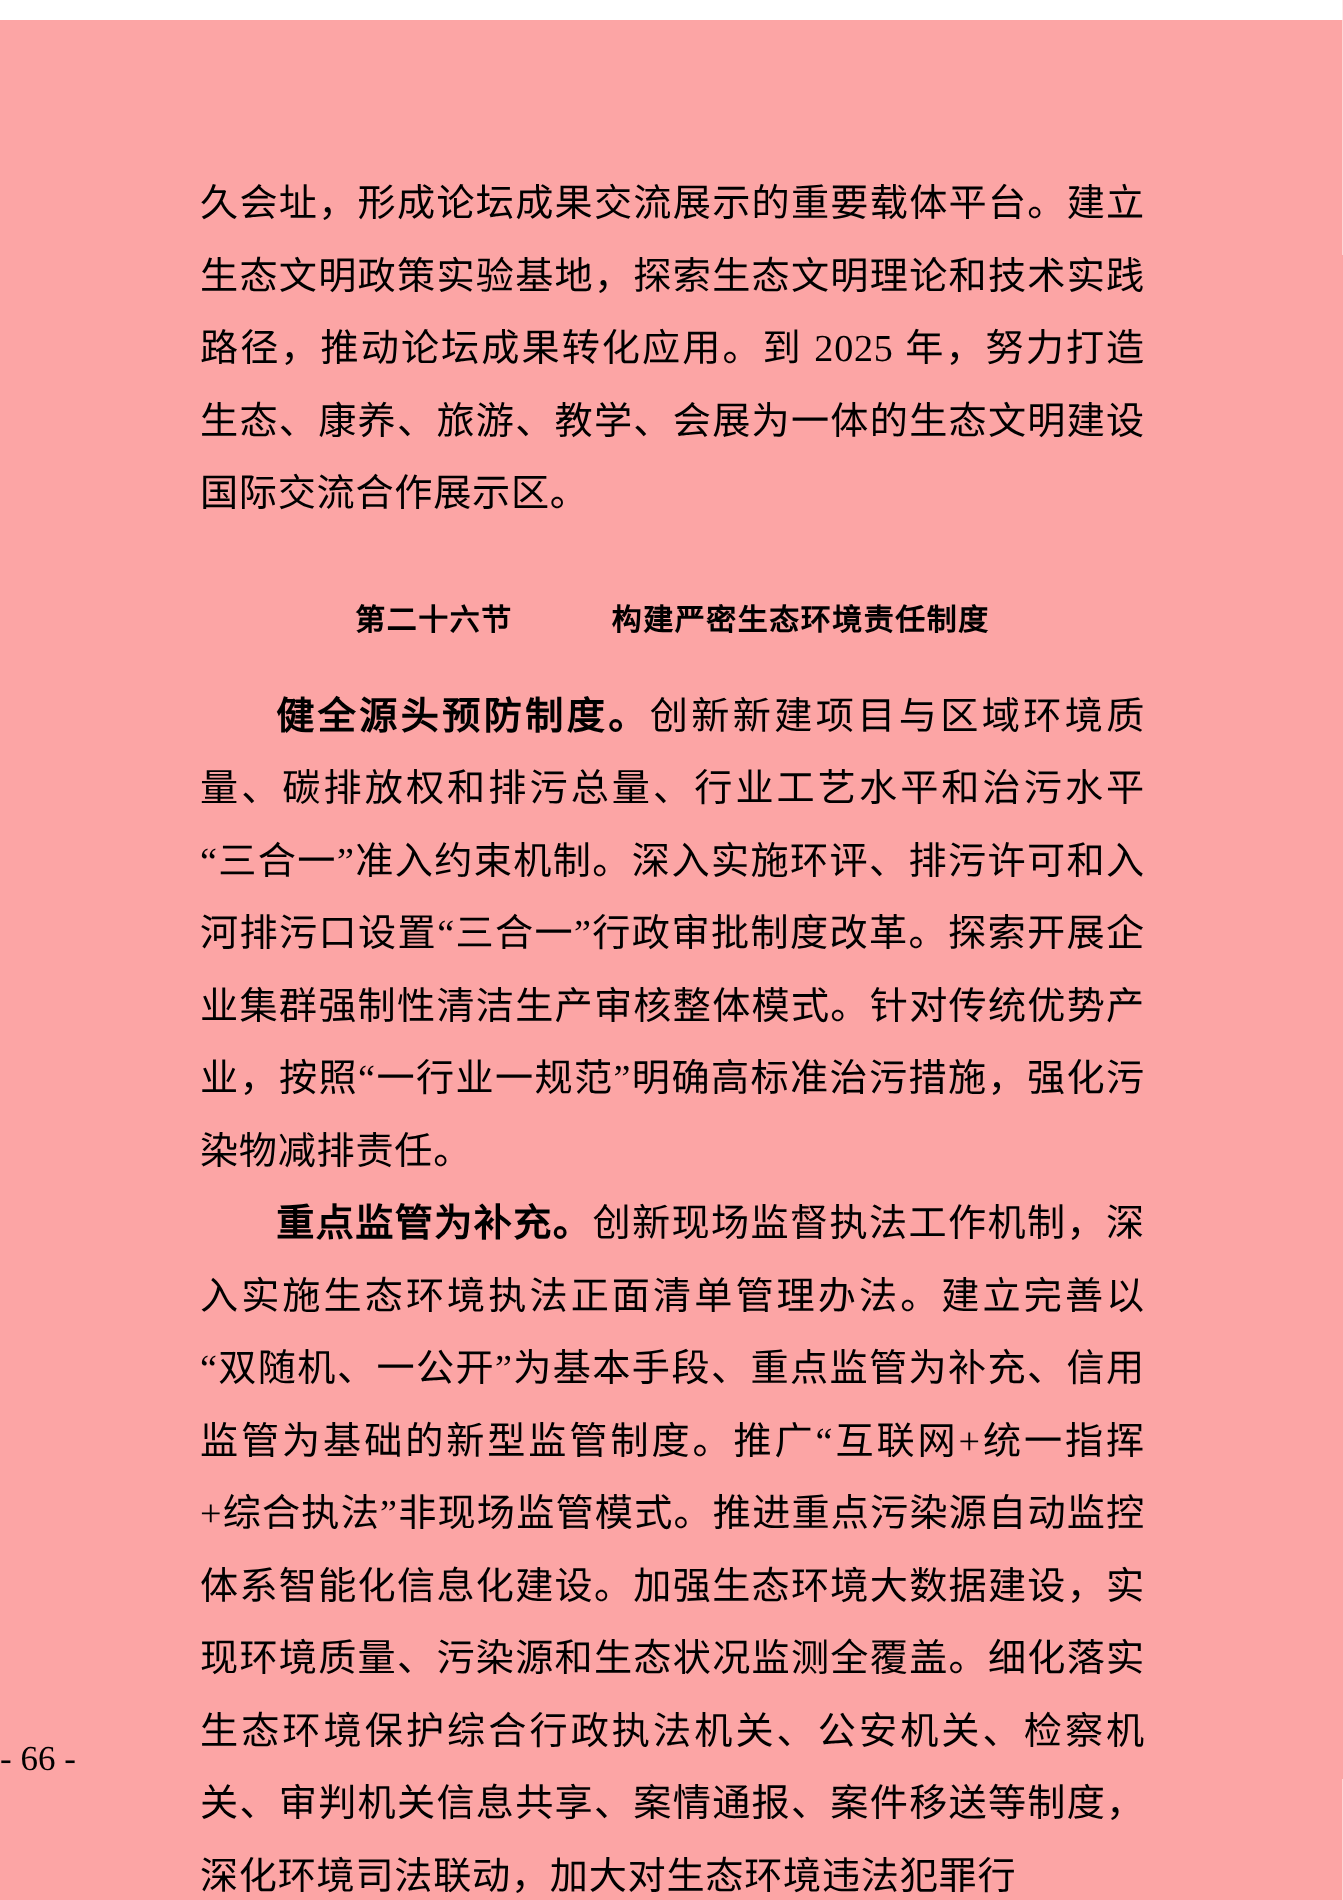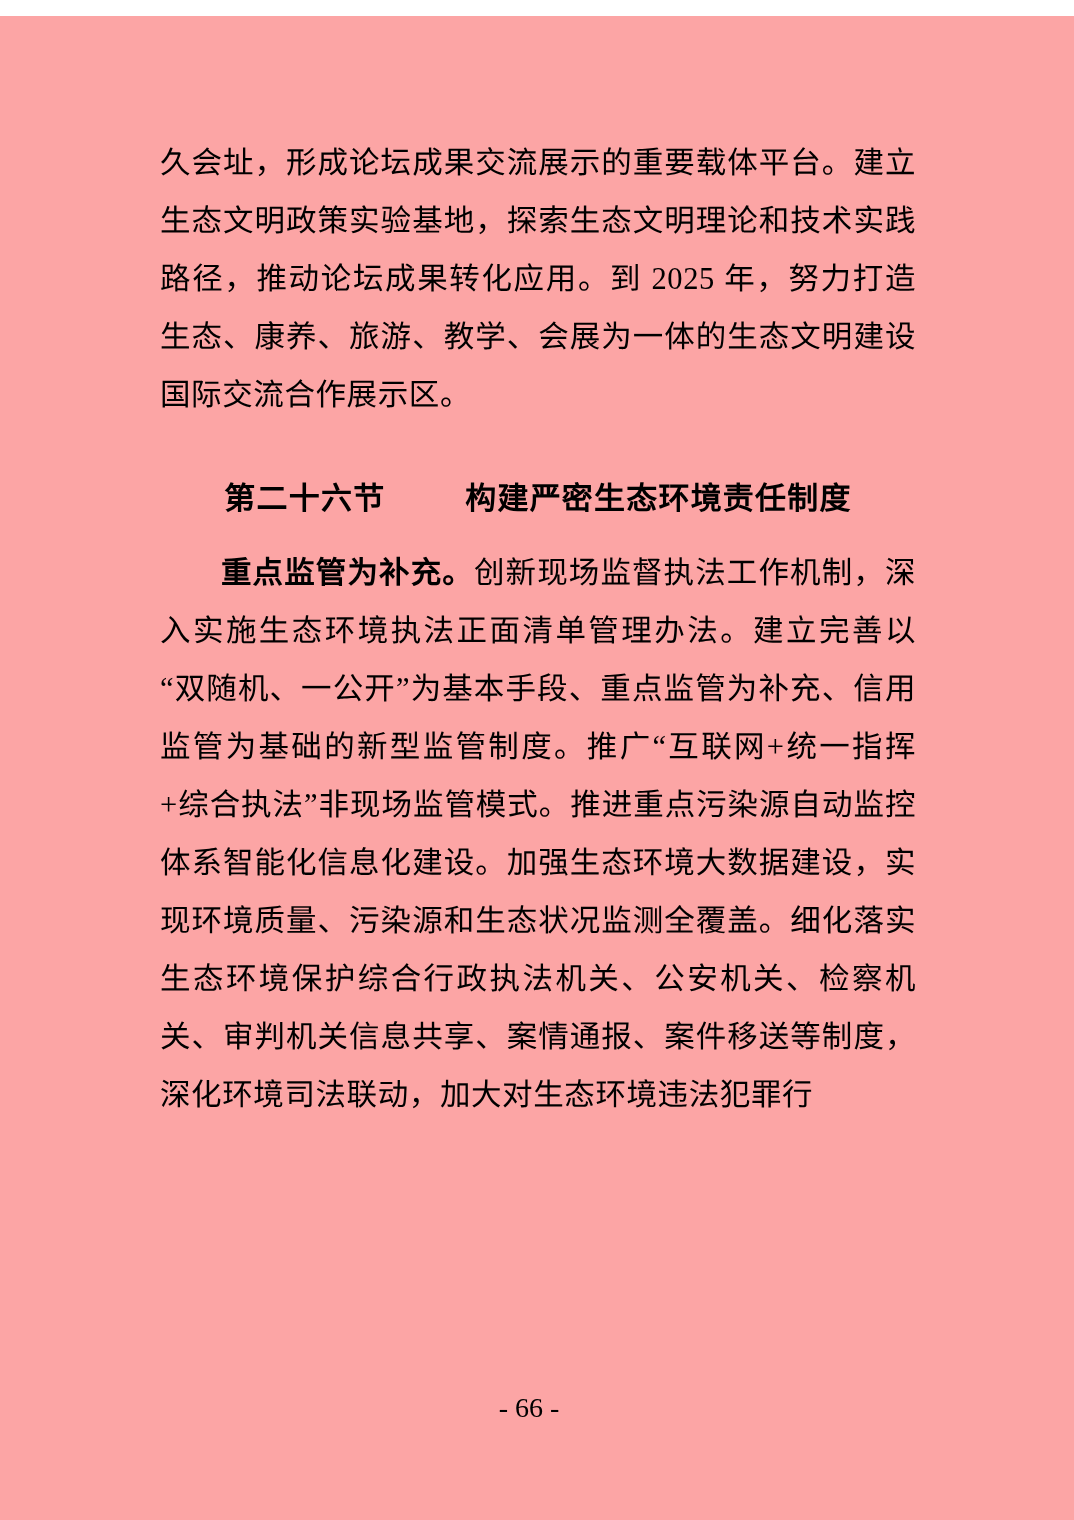--- a/index.html
+++ b/index.html
@@ -42,43 +42,42 @@
   }
   .para.no-indent {
     text-indent: 0;
   }
   .lead {
     font-weight: bold;
     letter-spacing: 0.6px;
   }
   
   .section-heading {
-    font-size: 31px;
+    font-size: 24px;
     line-height: 58px;
     font-weight: bold;
     text-align: center;
     margin: 0;
     letter-spacing: 1.2px;
-    font-family: Liberation Serif, serif;
+    font-family: Liberation Mono, monospace;
   }
   .heading-gap {
     display: inline-block;
     width: 2em;
   }
   .spacer-before-heading { height: 46px; }
   .spacer-after-heading  { height: 16px; }
   .spacer-between-paras  { height: 0px; }
 
   
   .page-number {
     position: absolute;
     left: 0;
     right: 16px;
     top: 1372px;
-    text-align: center;
     font-size: 28px;
     line-height: 40px;
     font-family: "Liberation Serif", "DejaVu Serif", serif;
     color: #000000;
   }
 </style>
 </head>
 <body>
 
 <div class="page">
@@ -90,20 +89,23 @@
     <div class="spacer-before-heading"></div>
 
     <h2 class="section-heading">
       <span>第二十六节</span>
       <span class="heading-gap"></span>
       <span>构建严密生态环境责任制度</span>
     </h2>
 
     <div class="spacer-after-heading"></div>
 
+    <p class="para">
+      <span class="lead">健全源头预防制度。</span><span>创新新建项目与区域环境质量、碳排放权和排污总量、行业工艺水平和治污水平“三合一”准入约束机制。深入实施环评、排污许可和入河排污口设置“三合一”行政审批制度改革。探索开展企业集群强制性清洁生产审核整体模式。针对传统优势产业，按照“一行业一规范”明确高标准治污措施，强化污染物减排责任。</span>
+    </p>
 
     <div class="spacer-between-paras"></div>
 
     <p class="para">
       <span class="lead">重点监管为补充。</span><span>创新现场监督执法工作机制，深入实施生态环境执法正面清单管理办法。建立完善以“双随机、一公开”为基本手段、重点监管为补充、信用监管为基础的新型监管制度。推广“互联网+统一指挥+综合执法”非现场监管模式。推进重点污染源自动监控体系智能化信息化建设。加强生态环境大数据建设，实现环境质量、污染源和生态状况监测全覆盖。细化落实生态环境保护综合行政执法机关、公安机关、检察机关、审判机关信息共享、案情通报、案件移送等制度，深化环境司法联动，加大对生态环境违法犯罪行</span>
     </p>
 
   </div>
 
   <div class="page-number">- 66 -</div>

